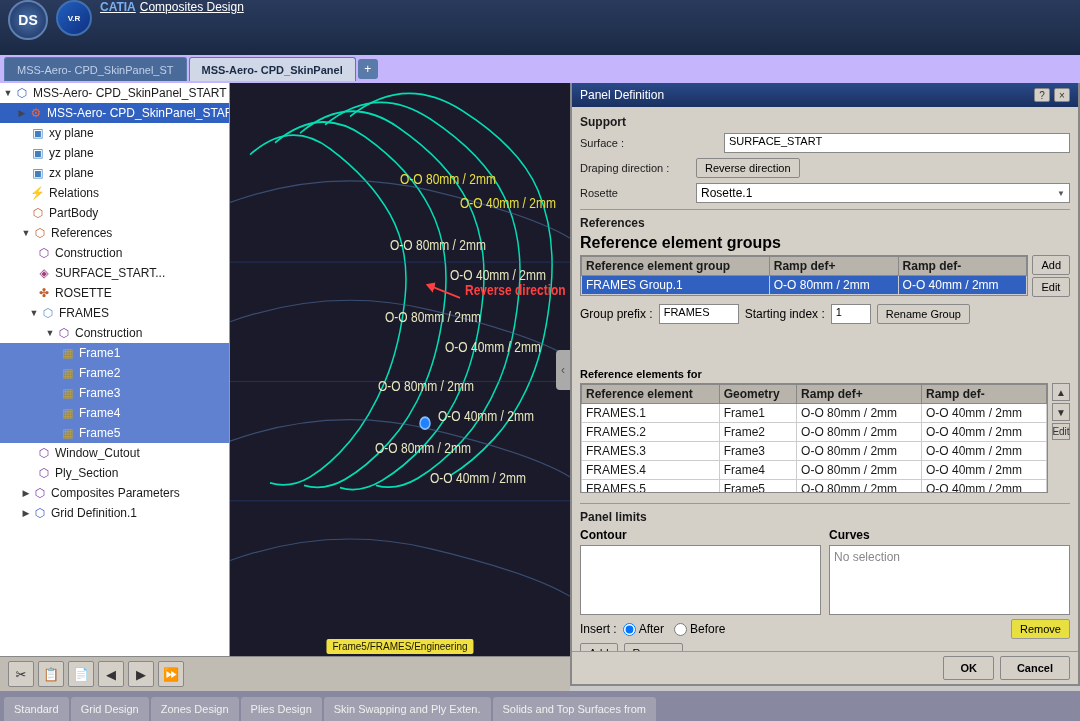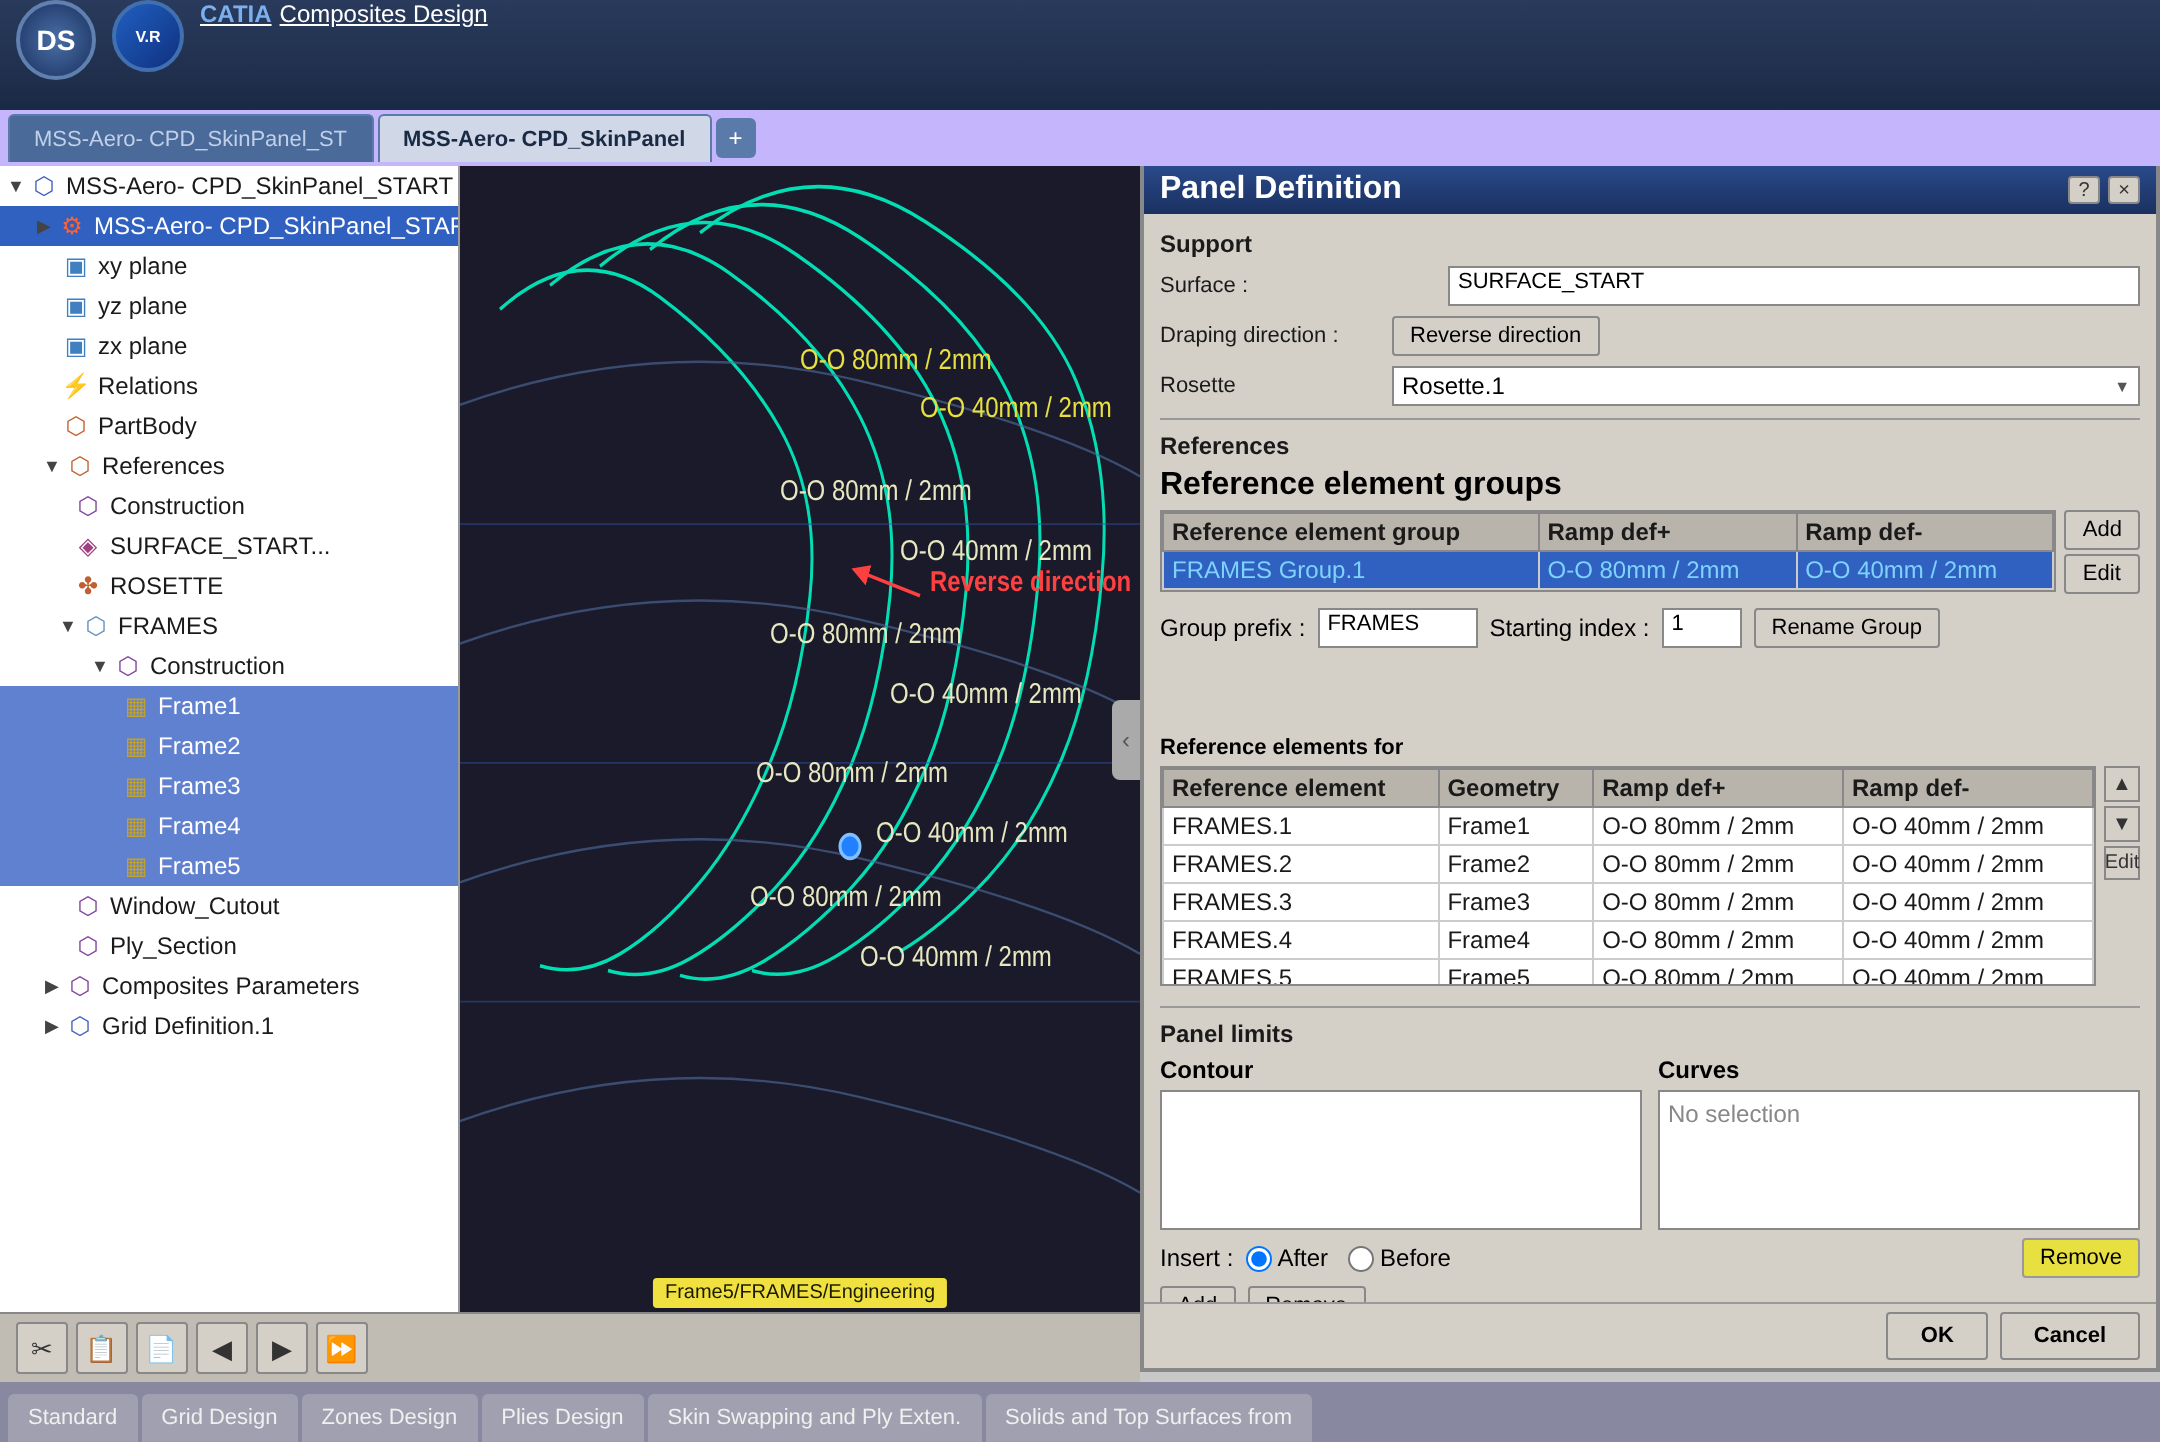--- a/index.html
+++ b/index.html
@@ -143,21 +143,21 @@
     }
     #dialog-titlebar {
       background: linear-gradient(180deg, #2a4a8a 0%, #1a3060 100%);
       color: white;
       padding: 4px 8px;
       display: flex;
       justify-content: space-between;
       align-items: center;
       height: 24px;
     }
-    #dialog-titlebar .title { font-size: 16px; font-weight: bold; text-align: center; }
+    #dialog-titlebar .title { font-size: 12px; font-weight: normal; text-align: center; }
     #dialog-controls { display: flex; gap: 4px; }
     .dlg-btn {
       width: 16px; height: 14px;
       background: #d4d0c8;
       border: 1px solid #888;
       border-radius: 2px;
       display: flex; align-items: center; justify-content: center;
       cursor: pointer; font-size: 10px; color: #333;
     }
 
@@ -231,21 +231,21 @@
       text-align: left;
       font-weight: bold;
       color: #1a1a1a;
     }
     .data-table td {
       border: 1px solid #ccc;
       padding: 2px 4px;
       background: white;
       color: #1a1a1a;
     }
-    .data-table tr.selected td { background: #3060c0; color: #7dd3fc; }
+    .data-table tr.selected td { background: #3060c0; color: #ffffff; }
 
     
     .table-container {
       border: 1px solid #888;
       max-height: 90px;
       overflow-y: auto;
       margin-bottom: 4px;
     }
     .table-container2 {
       border: 1px solid #888;

